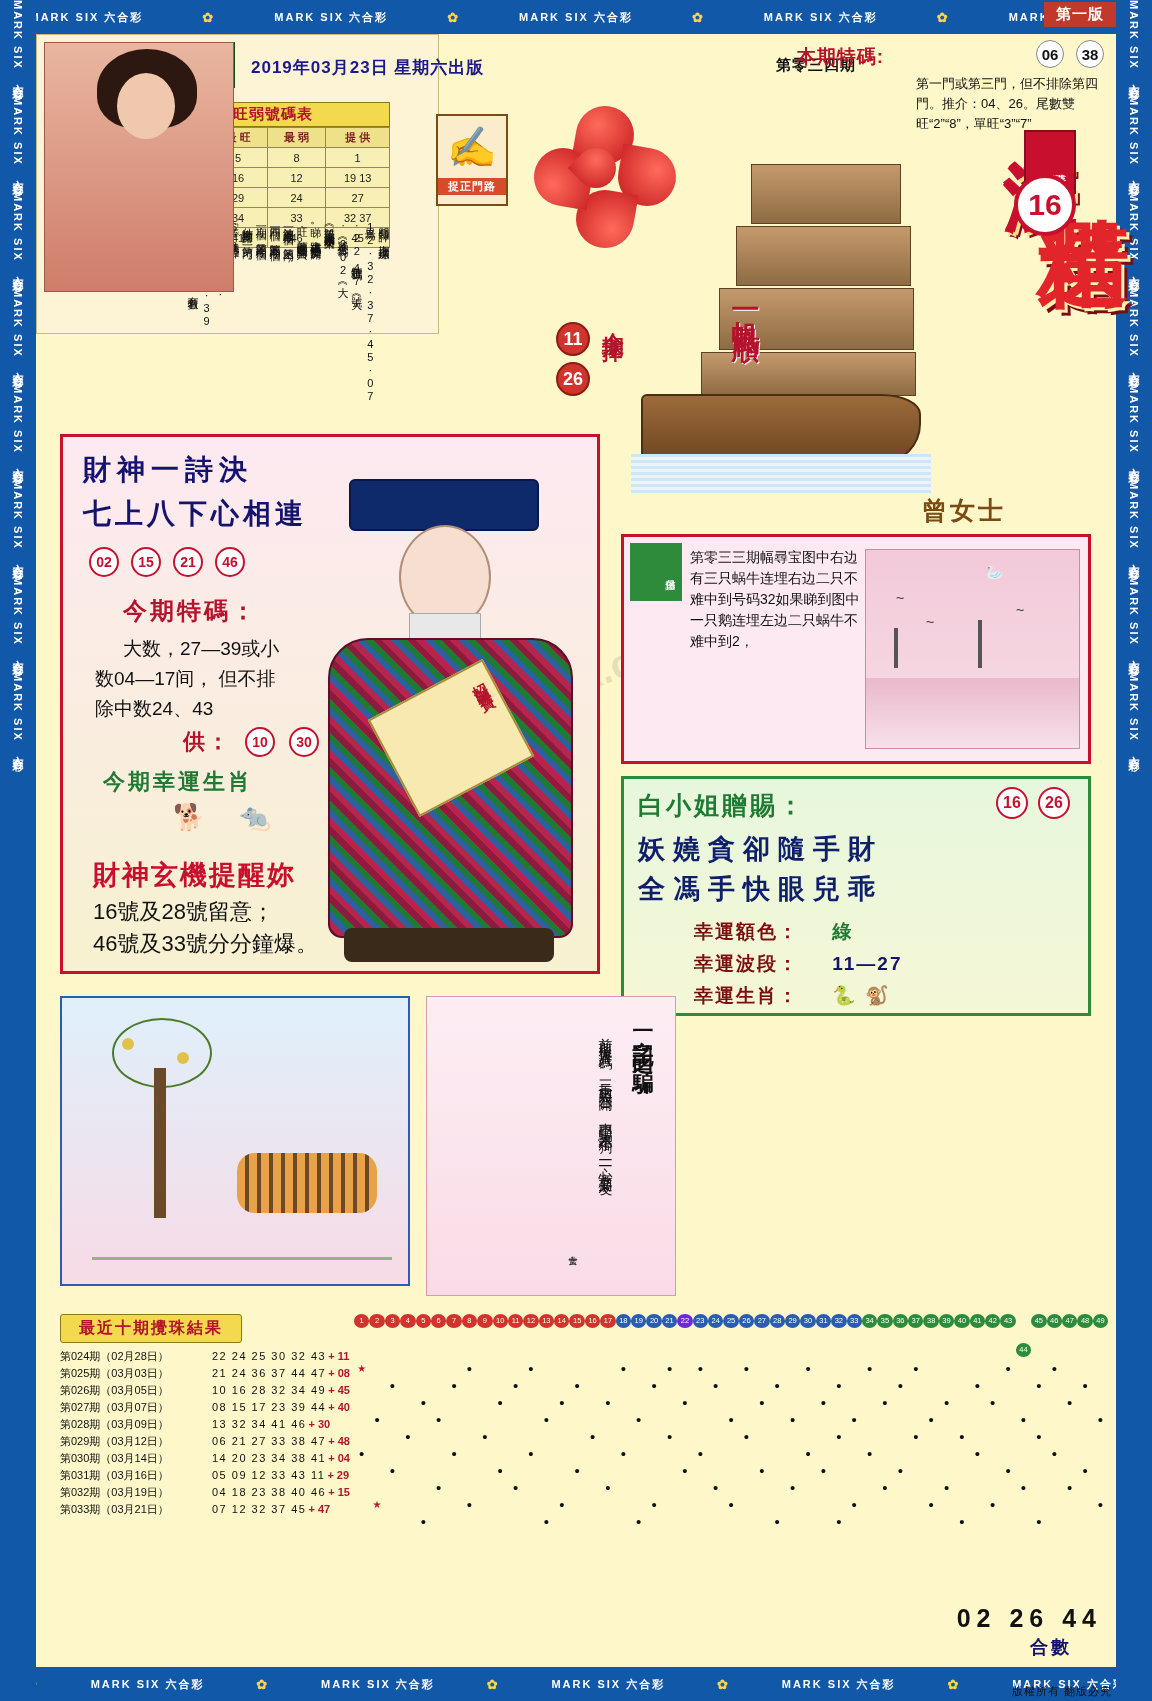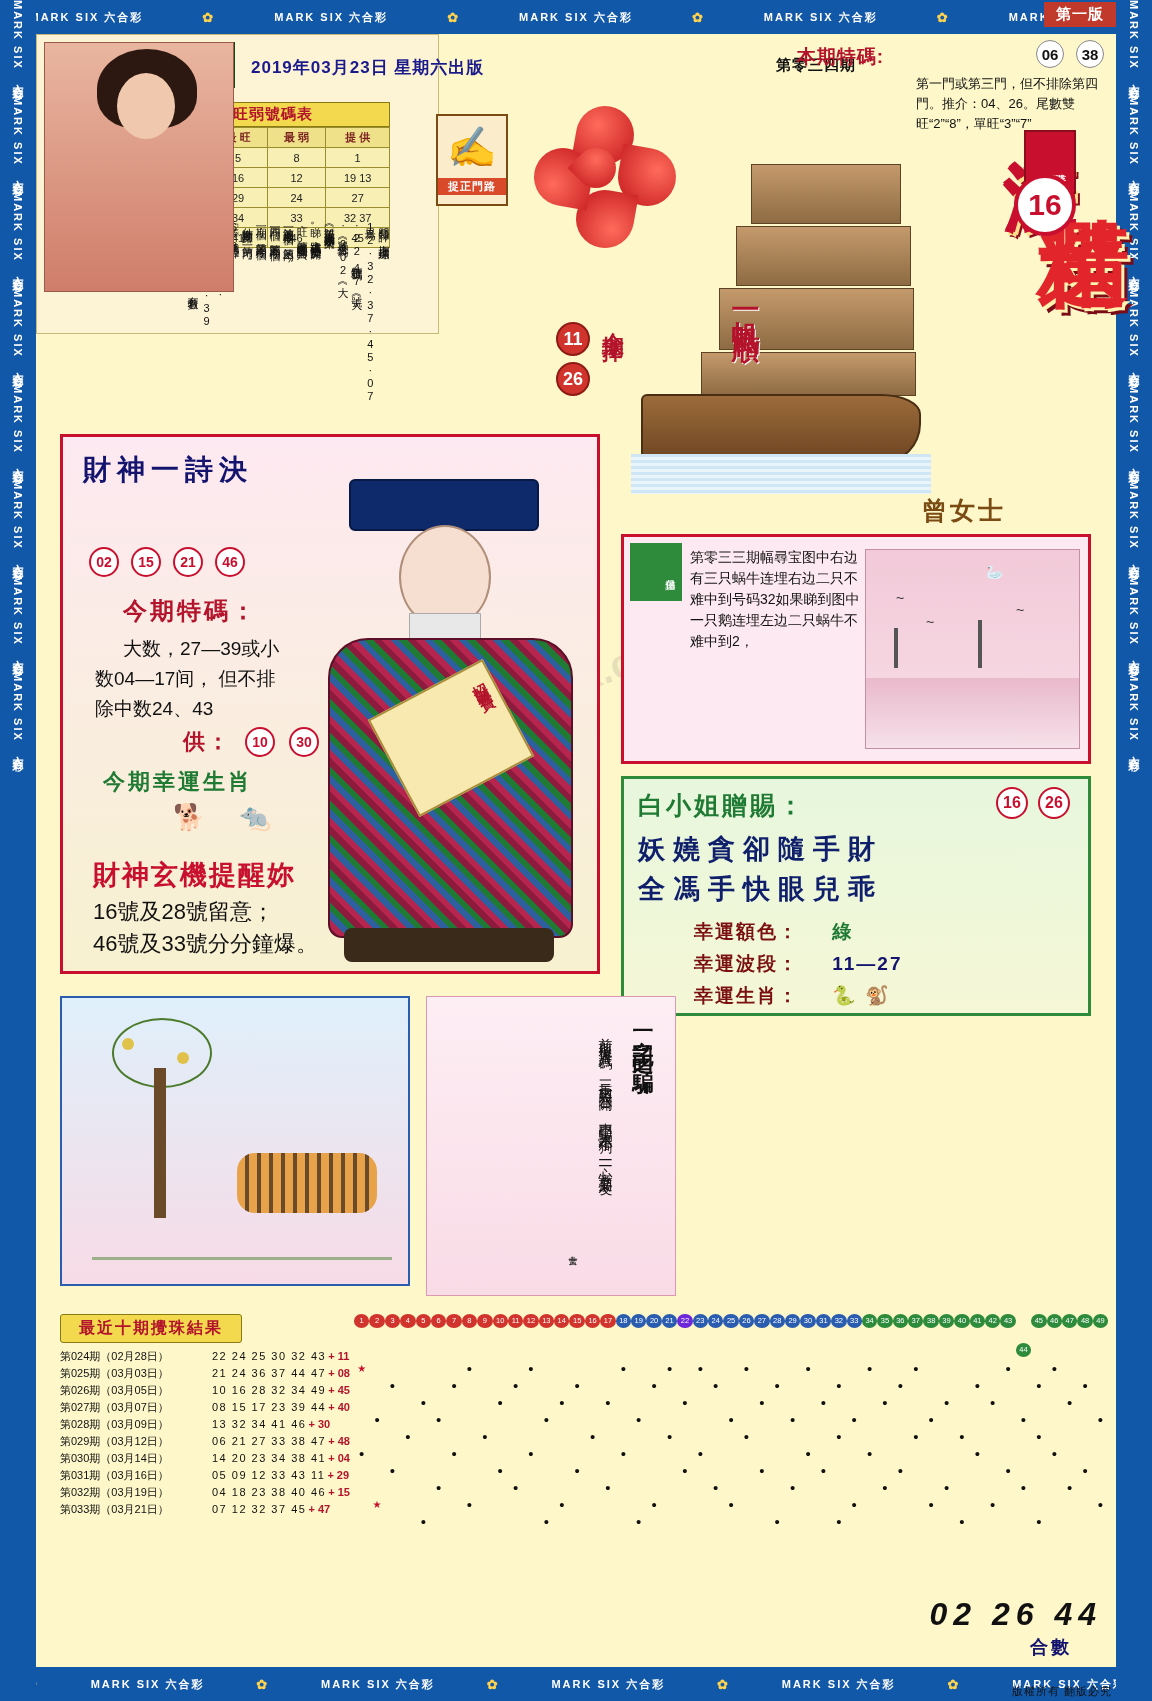--- a/index.html
+++ b/index.html
@@ -428,21 +428,21 @@
     background:#fff;
   }
   .code-banner {
     position:absolute; left:0px; bottom:6px;
     background:#d0342c; color:#fff;
     font-size:29px; font-weight:bold; letter-spacing:5px;
     padding:5px 14px; border:2px solid #8e1b16;
   }
   .code-nums {
     position:absolute; right:14px; bottom:34px;
-    font-size:32px; font-weight:bold; color:#111; letter-spacing:6px;font-style:italic;
+    font-size:25px; font-weight:bold; color:#111; letter-spacing:6px;
   }
   .code-sum {
     position:absolute; right:44px; bottom:8px;
     font-size:18px; font-weight:bold; color:#14146e; letter-spacing:3px;
   }
 
   
   .res-title {
     position:absolute; left:24px; top:1280px;
     background:#f2d94e; border:1px solid #8a7a13;
@@ -630,20 +630,21 @@
 
     <div class="brand-title">濠江</div>
     <div class="brand-title2">精選</div>
     <div class="seal">精選</div>
     <div class="author-name">曾女士</div>
 
     <div class="watermark">www.cnxxxx.com</div>
 
     <div class="card" id="god-card">
       <div class="poem-title">財神一詩決</div>
+      <div class="poem-line">七上八下心相連</div>
       <div class="circ-row">
         <div class="circ">02</div>
         <div class="circ">15</div>
         <div class="circ">21</div>
         <div class="circ">46</div>
       </div>
       <div class="sec-title" style="left:60px;top:158px">今期特碼：</div>
       <div class="body-text" style="left:60px;top:198px">大数，27—39或小</div>
       <div class="body-text" style="left:32px;top:228px">数04—17间，  但不排</div>
       <div class="body-text" style="left:32px;top:258px">除中数24、43</div>

